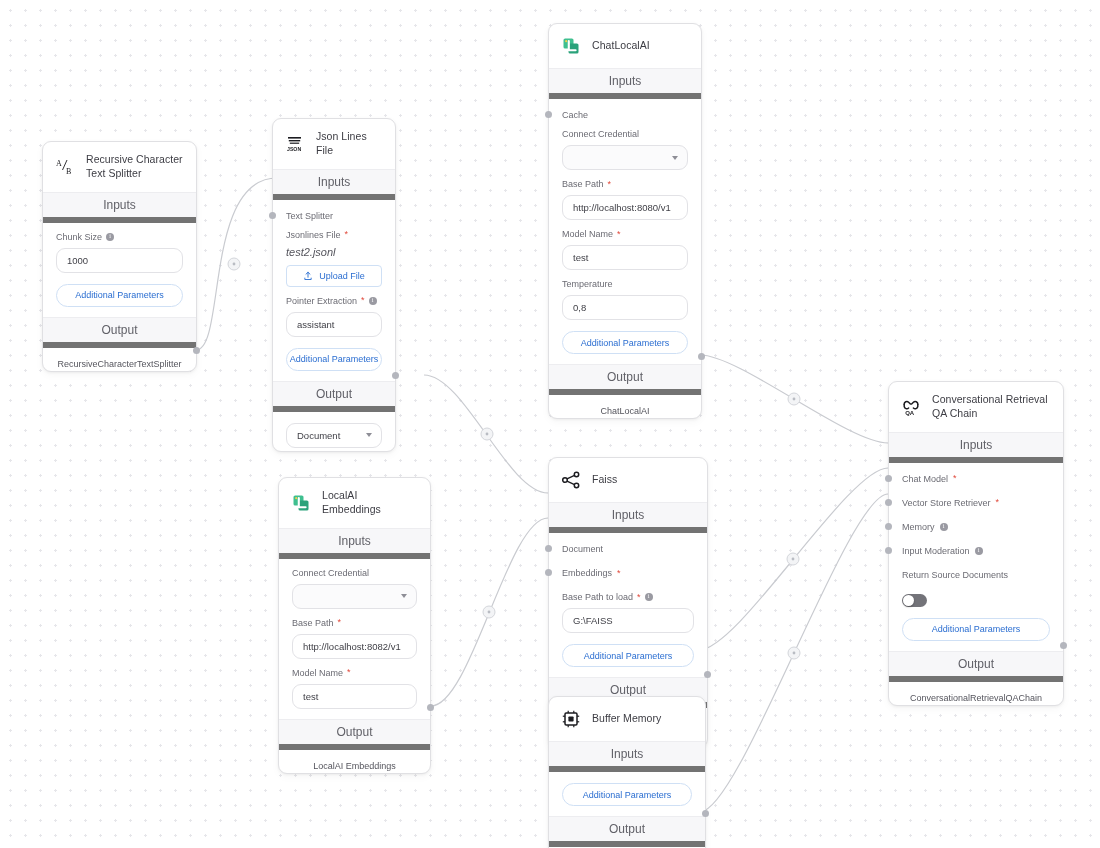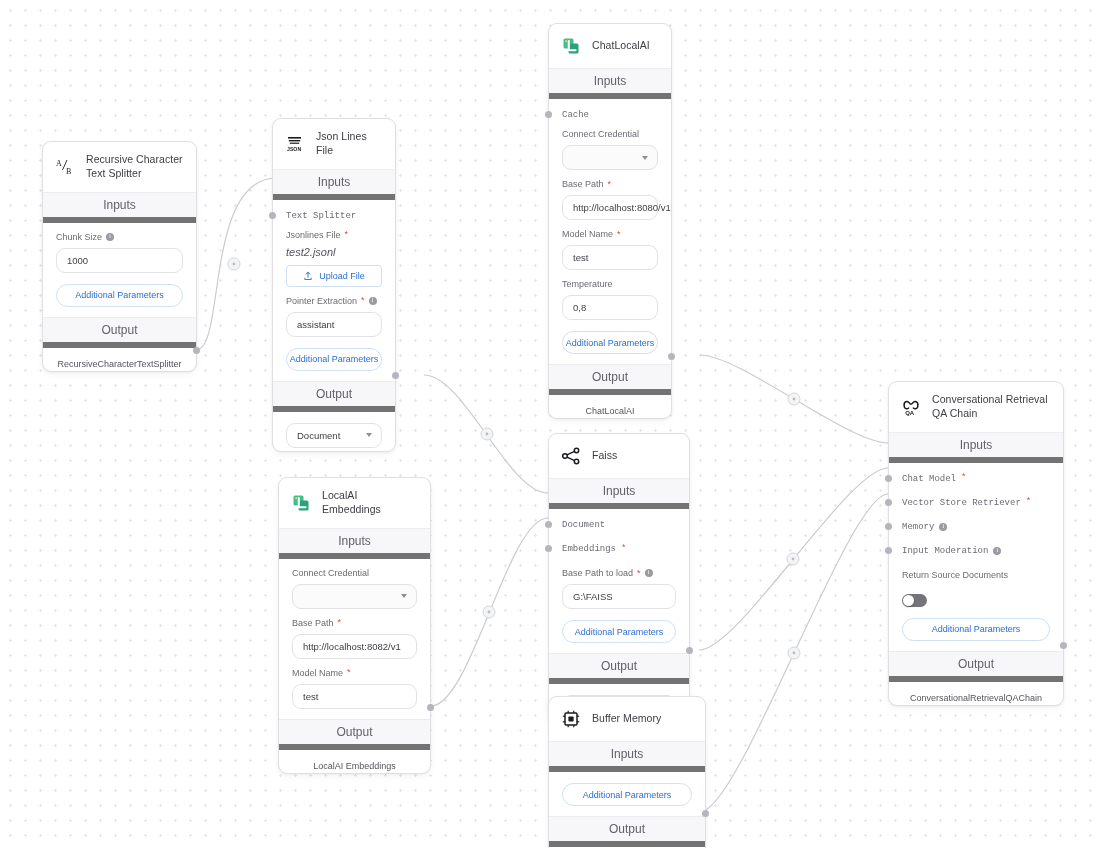--- a/index.html
+++ b/index.html
@@ -83,21 +83,20 @@
     margin-bottom: 6px;
     white-space: nowrap;
   }
   .anchor-label {
     font-size: 9px;
     color: #6b6b73;
     display: flex;
     align-items: center;
     gap: 5px;
     white-space: nowrap;
-    font-family: Liberation Mono, monospace;
   }
   .req { color: #e0483a; font-size: 9px; line-height: 1; }
   .info-dot {
     width: 8px; height: 8px; border-radius: 50%;
     background: #9a9aa2;
     display: inline-block;
     position: relative;
     flex: 0 0 8px;
   }
   .info-dot::after {
@@ -309,21 +308,21 @@
     <div class="band">Output</div>
     <div style="padding:11px 13px 3px 13px;">
       <div class="select-box">
         <span>Document</span>
         <span class="caret"></span>
       </div>
     </div>
     <div class="anchor right" style="top:253px;"></div>
   </div>
 
-  <div class="node" style="left:548px; top:23px; width:124px;">
+  <div class="node" style="left:548px; top:23px; width:154px;">
     <div class="node-header">
       <span class="node-icon">
         <svg width="20" height="20" viewBox="0 0 20 20">
           <rect x="2.5" y="2.5" width="10" height="10" rx="1.6" fill="#3fbf8f"></rect>
           <rect x="7.5" y="7.5" width="10" height="10" rx="1.6" fill="#2aa27a"></rect>
           <path d="M7.8 5 L7.8 14.2 L14.6 14.2" stroke="#ffffff" stroke-width="2.1" fill="none" stroke-linecap="round" stroke-linejoin="round"></path>
           <circle cx="5.2" cy="5.2" r="1.1" fill="#f2d14a"></circle>
         </svg>
       </span>
       <span class="node-title">ChatLocalAI</span>
@@ -406,21 +405,21 @@
           <span class="req">*</span>
         </div>
         <div class="input-box">test</div>
       </div>
     </div>
     <div class="band">Output</div>
     <div class="out-label">LocalAI Embeddings</div>
     <div class="anchor right" style="top:226px;"></div>
   </div>
 
-  <div class="node" style="left:548px; top:433px; width:142px;">
+  <div class="node" style="left:548px; top:457px; width:160px;">
     <div class="node-header">
       <span class="node-icon">
         <svg width="20" height="20" viewBox="0 0 20 20">
           <circle cx="4" cy="10" r="2.3" fill="none" stroke="#1c1c20" stroke-width="1.5"></circle>
           <circle cx="15.5" cy="4.5" r="2.2" fill="none" stroke="#1c1c20" stroke-width="1.5"></circle>
           <circle cx="15.5" cy="15.5" r="2.2" fill="none" stroke="#1c1c20" stroke-width="1.5"></circle>
           <line x1="6" y1="8.8" x2="13.5" y2="5.4" stroke="#1c1c20" stroke-width="1.4"></line>
           <line x1="6" y1="11.2" x2="13.5" y2="14.6" stroke="#1c1c20" stroke-width="1.4"></line>
         </svg>
       </span>

